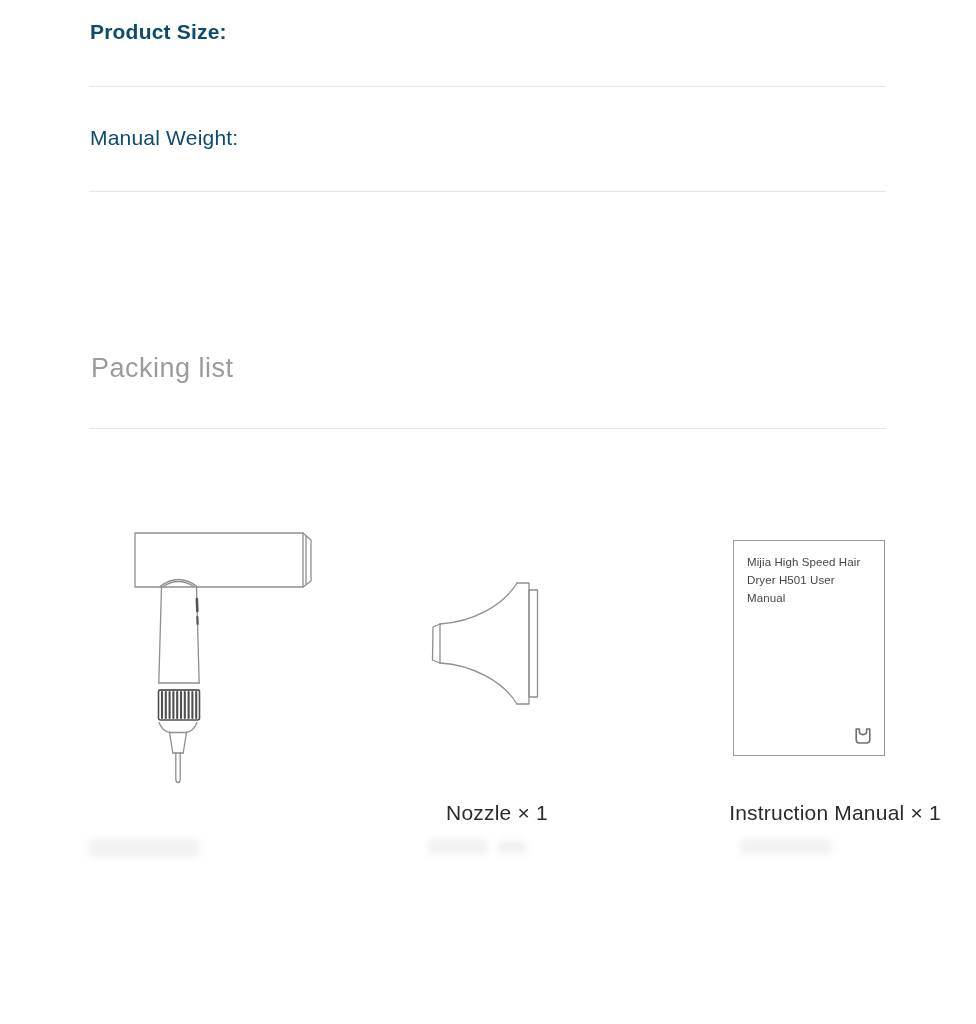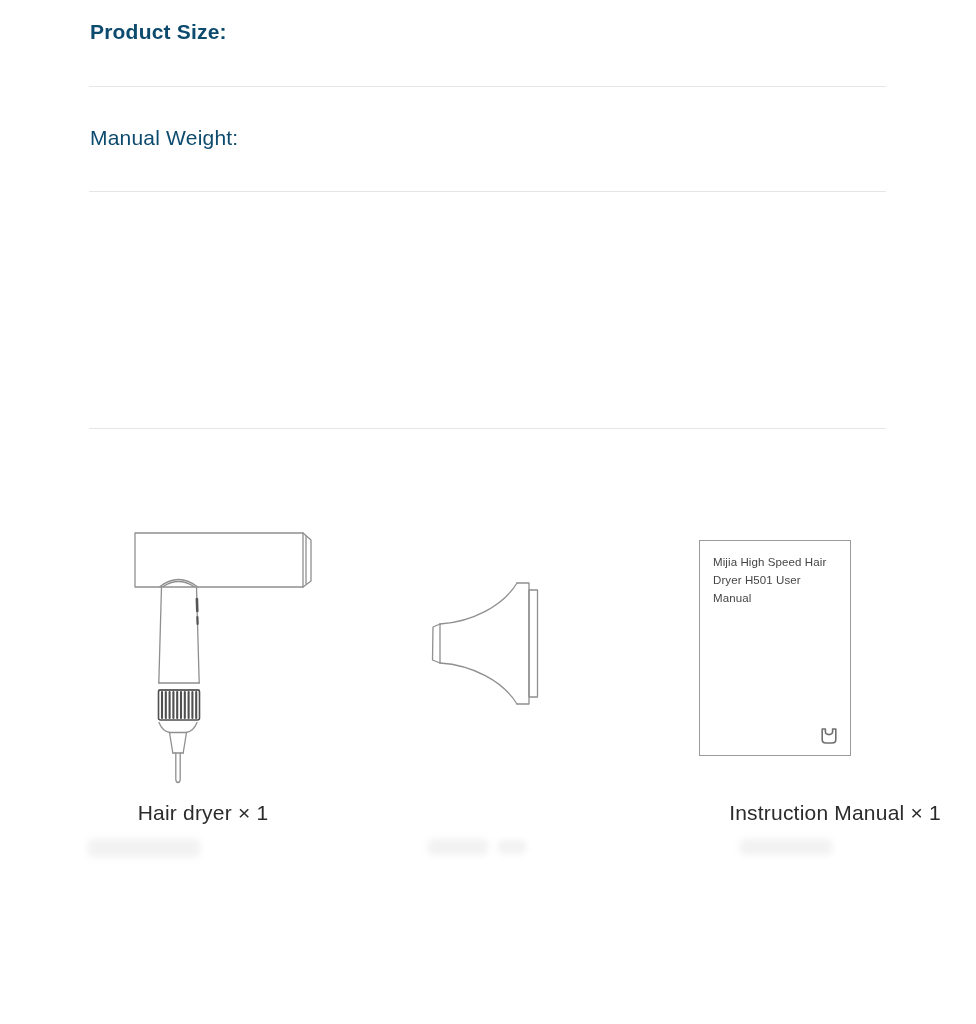--- a/index.html
+++ b/index.html
@@ -18,21 +18,21 @@
   .divider { left:89px; width:797px; height:1px; background:#e6e6e6; }
 
   
   .packing-title { left:91px; top:353px; font-size:27px; color:#9b9b9b; letter-spacing:.5px; }
 
   
   .caption { font-size:21px; color:#2b2b2b; text-align:center; letter-spacing:.2px; }
 
   
   .manual {
-    left:699px; top:540px; width:152px; height:216px;
+    left:733px; top:540px; width:152px; height:216px;
     border:1px solid #9a9a9a; background:#fff;
   }
   .manual-text {
     position:absolute; left:13px; top:13px; width:124px;
     font-size:11.5px; line-height:1.55; color:#454545; letter-spacing:.1px;
   }
   .manual-logo { position:absolute; right:11px; bottom:9px; width:20px; height:20px; }
 
   
   .ghost { background:#efefef; filter:blur(3px); border-radius:3px; opacity:.8; }
@@ -43,20 +43,21 @@
 <body>
 
 <div class="page">
 
   <div class="abs spec-label bold" style="top:20px;">Product Size:</div>
   <div class="abs divider" style="top:86px;"></div>
 
   <div class="abs spec-label" style="top:126px;">Manual Weight:</div>
   <div class="abs divider" style="top:191px;"></div>
 
+  <div class="abs packing-title">Packing list</div>
   <div class="abs divider" style="top:428px;"></div>
 
   <div class="abs" style="left:100px; top:510px; width:220px; height:290px;">
     <svg width="220" height="290" viewBox="0 0 220 290" fill="none" stroke="#8f8f8f" stroke-width="1.3" stroke-linecap="round" stroke-linejoin="round">
 
       <rect x="35" y="23" width="168" height="54"></rect>
       <path d="M203,23 L211,30 L211,71 L203,77"></path>
       <path d="M206,26 L206,74"></path>
 
       <path d="M60,76.5 Q78.5,62.5 97,76.5"></path>
@@ -87,36 +88,36 @@
 
       <path d="M59,212.5 Q62.5,221.5 70,222.5 L86,222.5 Q93.5,221.5 97,212.5"></path>
 
       <path d="M69.5,222.5 L72.8,243"></path>
       <path d="M86.5,222.5 L83.2,243"></path>
       <path d="M72.8,243 L83.2,243"></path>
 
       <path d="M75.8,243 L75.8,269 Q75.8,272.5 78,272.5 Q80.2,272.5 80.2,269 L80.2,243"></path>
     </svg>
   </div>
-  <div class="abs caption" style="left:100px; top:801px; width:206px;">Hair dryer × 1</div>
 
   <div class="abs" style="left:410px; top:560px; width:170px; height:170px;">
     <svg width="170" height="170" viewBox="0 0 170 170" fill="none" stroke="#8f8f8f" stroke-width="1.3" stroke-linecap="round" stroke-linejoin="round">
 
       <path d="M30,64 L23,67 L22.5,100 L30,103"></path>
       <path d="M30,64 L30,103"></path>
 
       <path d="M30,64 C62,62 93,46 107,23"></path>
       <path d="M30,103 C62,105 93,121 107,144"></path>
 
       <path d="M107,23 L119,23 L119,144 L107,144"></path>
 
       <rect x="119" y="30" width="8.5" height="107"></rect>
     </svg>
   </div>
+  <div class="abs caption" style="left:410px; top:801px; width:174px;">Nozzle × 1</div>
 
   <div class="abs manual">
     <div class="manual-text">
       <span>Mijia High Speed Hair</span><br>
       <span>Dryer H501 User Manual</span>
     </div>
     <svg class="manual-logo" viewBox="0 0 20 20" fill="none" stroke="#6f6f6f" stroke-width="1.6" stroke-linecap="round" stroke-linejoin="round">
       <path d="M3.2,3 L3.2,13.5 Q3.2,17 6.8,17 L13.2,17 Q16.8,17 16.8,13.5 L16.8,3 L13.6,3 L13.6,5.6 Q13.6,8.6 10,8.6 Q6.4,8.6 6.4,5.6 L6.4,3 Z"></path>
     </svg>
   </div>

